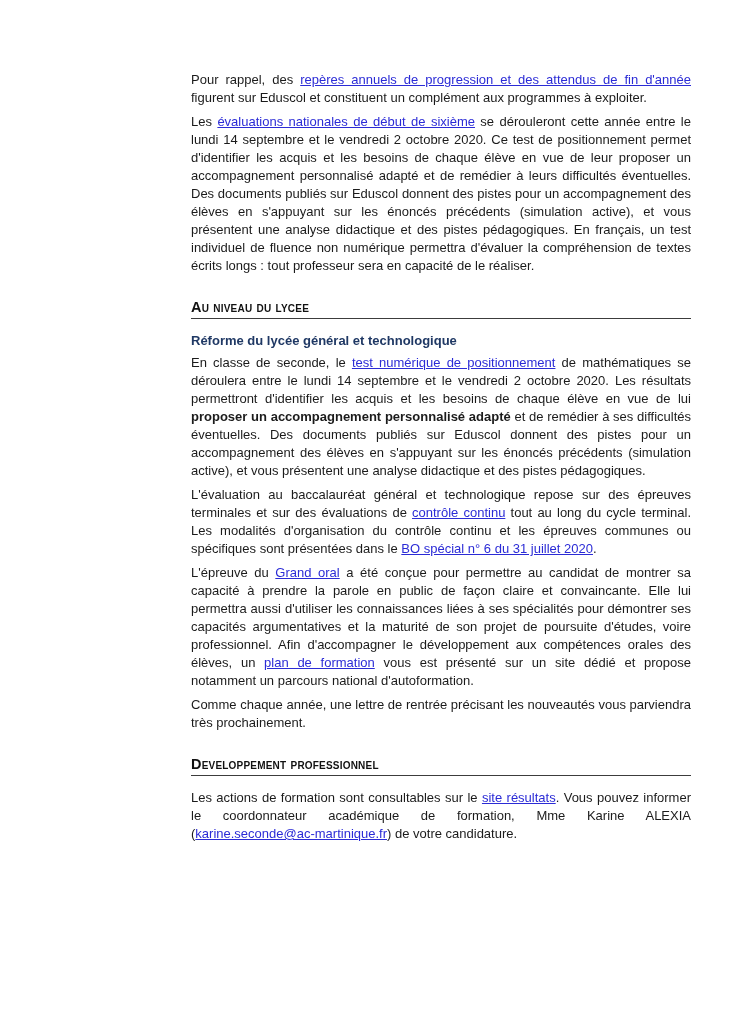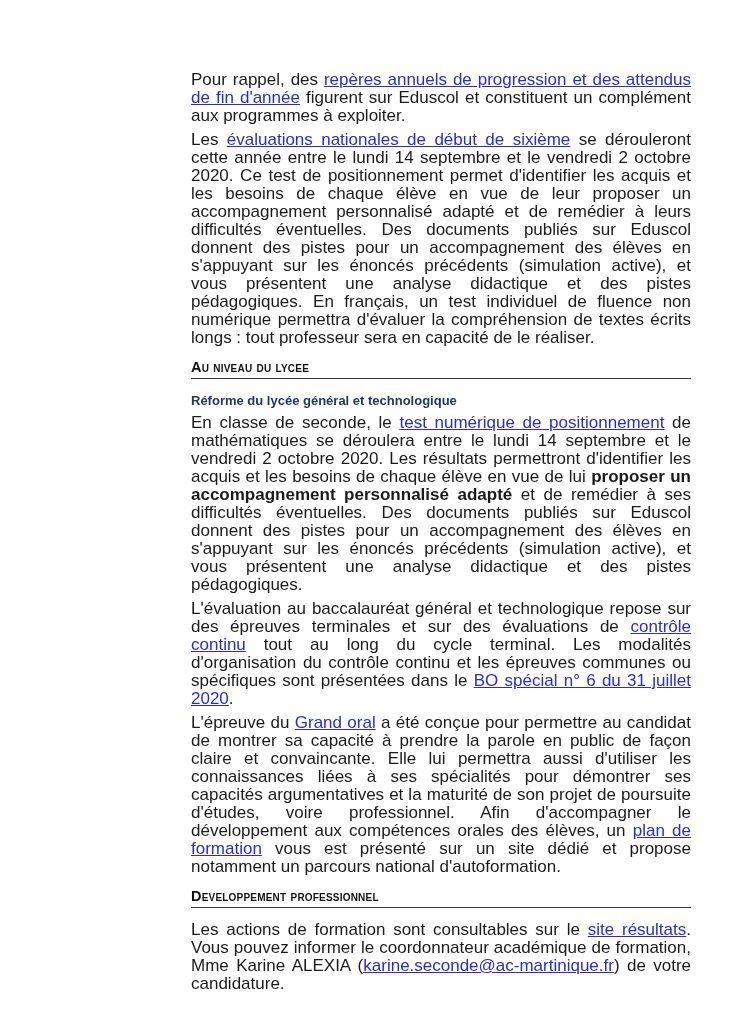--- a/index.html
+++ b/index.html
@@ -17,42 +17,42 @@
     inset: 0;
     background: var(--bg-color, #ffffff);
   }
   .content {
     position: absolute;
     left: 191px;
     top: 71px;
     width: 500px;
   }
   .para {
-    font-size: 17px;
+    font-size: 13px;
     line-height: 18px;
     text-align: justify;
     margin-bottom: 6px;
     color: var(--text-color, #1b1b1b);
   }
   .seg-plain { color: inherit; }
   .seg-bold { font-weight: bold; color: inherit; }
   a.seg-link {
     color: var(--link-color, #2b2bd6);
     text-decoration: underline;
     cursor: pointer;
   }
   .section {
     font-size: 14.5px;
     font-weight: bold;
     font-variant: small-caps;
     letter-spacing: 0.2px;
     color: var(--section-color, #111111);
     border-bottom: 1.4px solid var(--rule-color, #3c3c3c);
     padding-bottom: 3px;
-    margin-top: 12px;
+    margin-top: 24px;
     margin-bottom: 13px;
     line-height: 16px;
   }
   .subhead {
     font-size: 13px;
     font-weight: bold;
     color: var(--subhead-color, #1f3864);
     margin-top: 8px;
     margin-bottom: 5px;
     line-height: 17px;
@@ -74,20 +74,21 @@
 
 
     <p class="para"><span class="seg-plain">En classe de seconde, le </span><a class="seg-link" href="#">test numérique de positionnement</a><span class="seg-plain"> de mathématiques se déroulera entre le lundi 14 septembre et le vendredi 2 octobre 2020. Les résultats permettront d'identifier les acquis et les besoins de chaque élève en vue de lui </span><span class="seg-bold">proposer un accompagnement personnalisé adapté</span><span class="seg-plain"> et de remédier à ses difficultés éventuelles. Des documents publiés sur Eduscol donnent des pistes pour un accompagnement des élèves en s'appuyant sur les énoncés précédents (simulation active), et vous présentent une analyse didactique et des pistes pédagogiques.</span></p>
 
 
     <p class="para"><span class="seg-plain">L'évaluation au baccalauréat général et technologique repose sur des épreuves terminales et sur des évaluations de </span><a class="seg-link" href="#">contrôle continu</a><span class="seg-plain"> tout au long du cycle terminal. Les modalités d'organisation du contrôle continu et les épreuves communes ou spécifiques sont présentées dans le </span><a class="seg-link" href="#">BO spécial n° 6 du 31 juillet 2020</a><span class="seg-plain">.</span></p>
 
     <p class="para"><span class="seg-plain">L'épreuve du </span><a class="seg-link" href="#">Grand oral</a><span class="seg-plain"> a été conçue pour permettre au candidat de montrer sa capacité à prendre la parole en public de façon claire et convaincante. Elle lui permettra aussi d'utiliser les connaissances liées à ses spécialités pour démontrer ses capacités argumentatives et la maturité de son projet de poursuite d'études, voire professionnel. Afin d'accompagner le développement aux compétences orales des élèves, un </span><a class="seg-link" href="#">plan de formation</a><span class="seg-plain"> vous est présenté sur un site dédié et propose notamment un parcours national d'autoformation.</span></p>
 
 
+    <p class="para"><span class="seg-plain">Comme chaque année, une lettre de rentrée précisant les nouveautés vous parviendra très prochainement.</span></p>
 
     <h2 class="section">Developpement professionnel</h2>
 
 
     <p class="para"><span class="seg-plain">Les actions de formation sont consultables sur le </span><a class="seg-link" href="#">site résultats</a><span class="seg-plain">. Vous pouvez informer le coordonnateur académique de formation, Mme Karine ALEXIA (</span><a class="seg-link" href="#">karine.seconde@ac-martinique.fr</a><span class="seg-plain">) de votre candidature.</span></p>
 
   </main>
 </div>
 
 </body></html>

